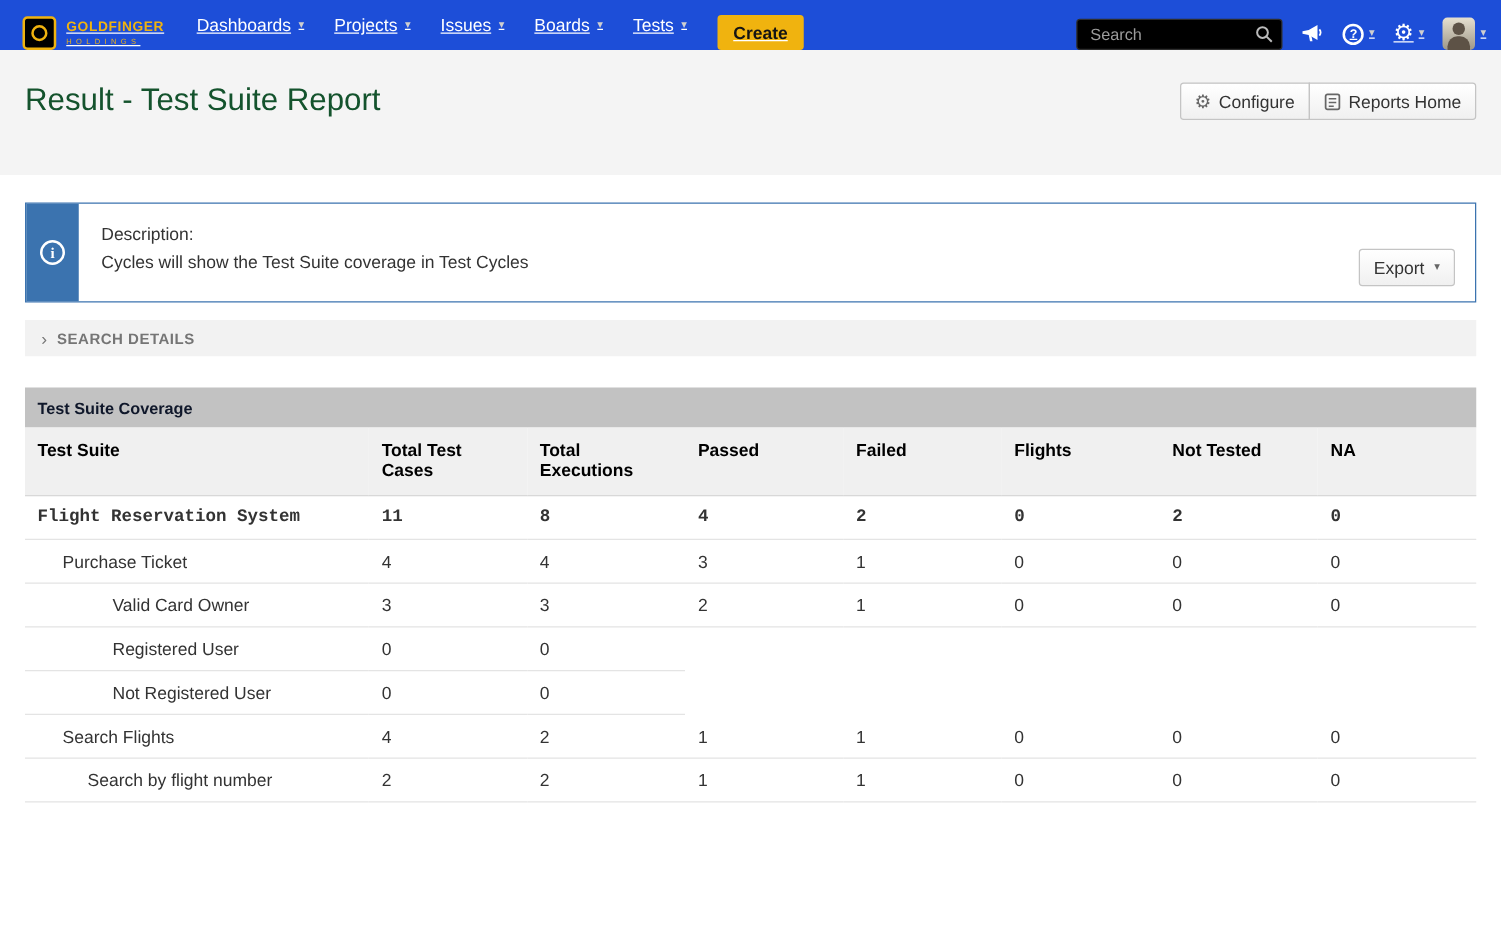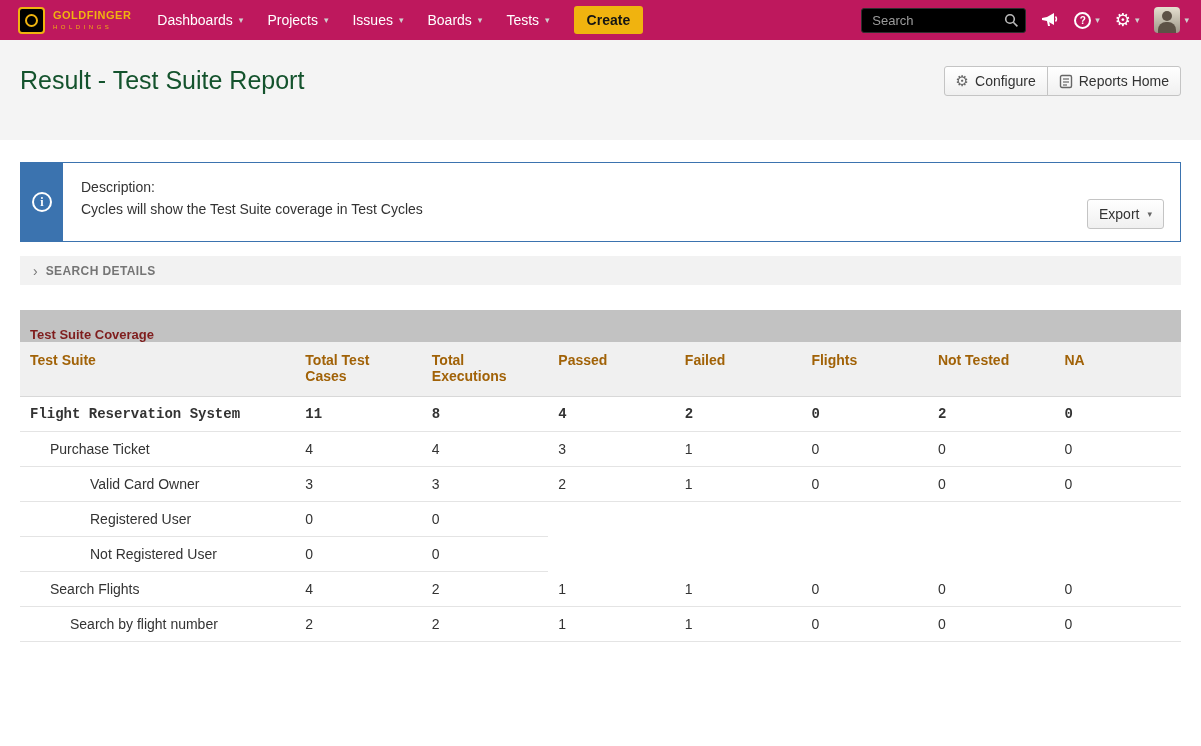--- a/index.html
+++ b/index.html
@@ -1,20 +1,20 @@
 <!DOCTYPE html>
 <html style="--gold: #f0b30f; --blue: #3b73af;"><head>
 <meta charset="utf-8">
 <style>
   * { margin:0; padding:0; box-sizing:border-box; }
   html,body { width:1201px; height:746px; overflow:hidden; }
   body { font-family:"Liberation Sans", sans-serif; background:#fff; color:#333; }
 
   
-  .topnav { height:40px; background:#be185d; display:flex; align-items:center; padding:0 12px; color:#fff; }
+  .topnav { height:40px; background:#1d4ed8; display:flex; align-items:flex-end; padding:0 12px; color:#fff;text-decoration:underline; }
   .logo { display:flex; align-items:center; gap:8px; margin:0 14px 0 6px; cursor:pointer; }
   .logo-badge { width:27px; height:27px; background:#000; border:2px solid var(--gold,#f0b30f); border-radius:4px; display:flex; align-items:center; justify-content:center; }
   .logo-badge-inner { width:13px; height:13px; border:2px solid var(--gold,#f0b30f); border-radius:50%; }
   .logo-title { color:var(--gold,#f0b30f); font-weight:bold; font-size:11px; letter-spacing:.5px; line-height:1; }
   .logo-sub { color:var(--gold,#f0b30f); font-size:6px; letter-spacing:3.5px; margin-top:3px; line-height:1; }
   .nav-menus { display:flex; align-items:center; height:40px; }
   .nav-item { display:flex; align-items:center; gap:6px; padding:0 12px; height:40px; font-size:14px; cursor:pointer; white-space:nowrap; }
   .caret { font-size:9px; color:#cfcfcf; font-family:"DejaVu Sans", sans-serif; }
   .create-btn { background:var(--gold,#f0b30f); color:#141414; font-weight:bold; font-size:14px; font-family:"Liberation Sans",sans-serif; border:none; border-radius:3px; padding:6px 13px; margin-left:12px; cursor:pointer; }
   .nav-right { margin-left:auto; display:flex; align-items:center; gap:15px; }
@@ -44,24 +44,24 @@
   .info-stripe { width:42px; background:var(--blue,#3b73af); display:flex; align-items:center; justify-content:center; flex:none; }
   .info-i { width:20px; height:20px; border:2px solid #fff; border-radius:50%; color:#fff; display:flex; align-items:center; justify-content:center; font-size:12px; font-weight:bold; font-family:"Liberation Serif",serif; }
   .info-body { padding:16px 18px; font-size:14px; }
   .info-title { font-weight:normal; margin-bottom:6px; }
   .export-wrap { position:absolute; right:16px; bottom:12px; }
 
   .search-details { margin-top:14px; height:29px; background:#f2f2f2; display:flex; align-items:center; gap:8px; padding:0 13px; cursor:pointer; }
   .sd-chevron { color:#777; font-size:14px; line-height:1; }
   .sd-label { color:#757575; font-size:12px; font-weight:bold; letter-spacing:.4px; }
 
-  .section-bar { margin-top:25px; height:32px; background:#c2c2c2; display:flex; align-items:flex-end; padding:0 10px; font-size:13px; font-weight:bold; color:#7f1d1d; }
+  .section-bar { margin-top:25px; height:32px; background:#c2c2c2; display:flex; align-items:center; padding:0 10px; font-size:13px; font-weight:bold; color:#0f172a; }
 
   table { width:100%; border-collapse:collapse; table-layout:fixed; }
-  thead th { background:#f0f0f0; text-align:left; vertical-align:top; font-size:14px; font-weight:bold; color:#a16207; padding:10px 10px 12px; border-bottom:1px solid #d8d8d8; }
+  thead th { background:#f0f0f0; text-align:left; vertical-align:top; font-size:14px; font-weight:bold; color:#000000; padding:10px 10px 12px; border-bottom:1px solid #d8d8d8; }
   tbody td { font-size:14px; color:#333; padding:9px 10px; border-bottom:1px solid #e4e4e4; background:#fff; }
   tbody tr.bold td { font-weight:bold;font-family:Liberation Mono, monospace; }
   tbody td.empty { border-bottom:none; }
 </style>
 </head>
 <body>
 
 <nav class="topnav">
   <div class="logo">
     <span class="logo-badge">

